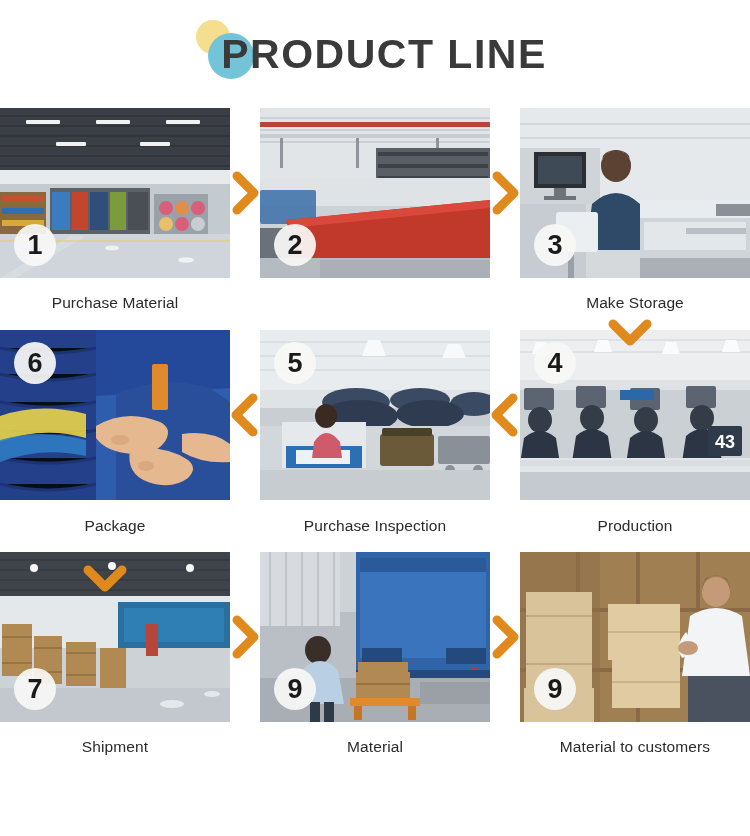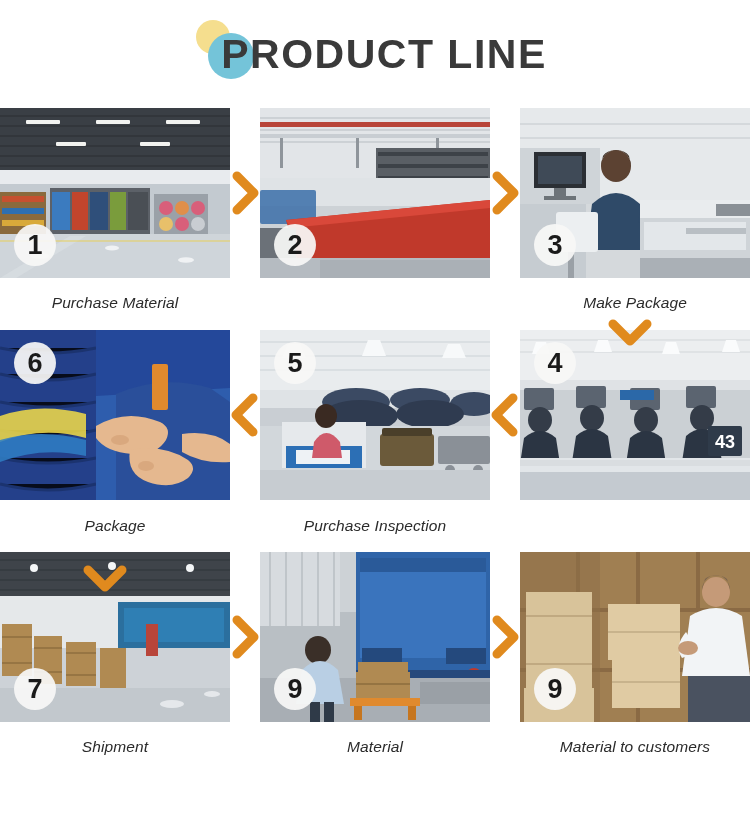--- a/index.html
+++ b/index.html
@@ -111,21 +111,20 @@
 
   .caption {
     height: 50px;
     display: flex;
     align-items: center;
     justify-content: center;
     font-size: 15.5px;
     color: #2b2b2b;
     text-align: center;
     letter-spacing: 0.1px;
-    font-style: italic;
   }
 
   
   .chev-h {
     position: absolute;
     top: 85px;
     width: 30px;
     height: 44px;
     transform: translateY(-50%);
     z-index: 6;
@@ -296,21 +295,21 @@
             <rect x="48" y="144" width="6" height="26" fill="#9aa0a6"></rect>
             <rect x="120" y="92" width="110" height="18" fill="#e9ecee"></rect>
             <rect x="120" y="110" width="110" height="40" fill="#cfd4d8"></rect>
             <rect x="124" y="114" width="102" height="28" fill="#e3e7ea"></rect>
             <rect x="196" y="96" width="34" height="12" fill="#8a9096"></rect>
             <rect x="120" y="150" width="110" height="20" fill="#aab0b6"></rect>
             <rect x="166" y="120" width="60" height="6" fill="#b9bfc4"></rect>
           </svg>
           <div class="badge bottom-left">3</div>
         </div>
-        <div class="caption">Make Package</div>
+        <div class="caption">Make Storage</div>
       </div>
 
       <div class="chev-h after-1">
         <svg viewBox="0 0 30 44">
             <path d="M7 5 L24 22 L7 39" fill="none" stroke="#E08A1E" stroke-width="9" stroke-linecap="round" stroke-linejoin="round"></path>
           </svg>
       </div>
       <div class="chev-h after-2">
         <svg viewBox="0 0 30 44">
             <path d="M7 5 L24 22 L7 39" fill="none" stroke="#E08A1E" stroke-width="9" stroke-linecap="round" stroke-linejoin="round"></path>
@@ -439,20 +438,21 @@
             <rect x="0" y="142" width="230" height="28" fill="#c4cad0"></rect>
             <g fill="#d9dde0">
               <rect x="0" y="130" width="230" height="6"></rect>
             </g>
             <rect x="188" y="96" width="34" height="30" rx="2" fill="#2f3b4a"></rect>
             <text x="205" y="118" font-family="Liberation Sans, sans-serif" font-size="18" font-weight="bold" fill="#ffffff" text-anchor="middle">43</text>
             <rect x="100" y="60" width="34" height="10" fill="#2b68a8"></rect>
           </svg>
           <div class="badge top-left">4</div>
         </div>
+        <div class="caption cap-tall">Production</div>
       </div>
 
       <div class="chev-h after-1">
         <svg viewBox="0 0 30 44">
             <path d="M23 5 L6 22 L23 39" fill="none" stroke="#E08A1E" stroke-width="9" stroke-linecap="round" stroke-linejoin="round"></path>
           </svg>
       </div>
       <div class="chev-h after-2">
         <svg viewBox="0 0 30 44">
             <path d="M23 5 L6 22 L23 39" fill="none" stroke="#E08A1E" stroke-width="9" stroke-linecap="round" stroke-linejoin="round"></path>

